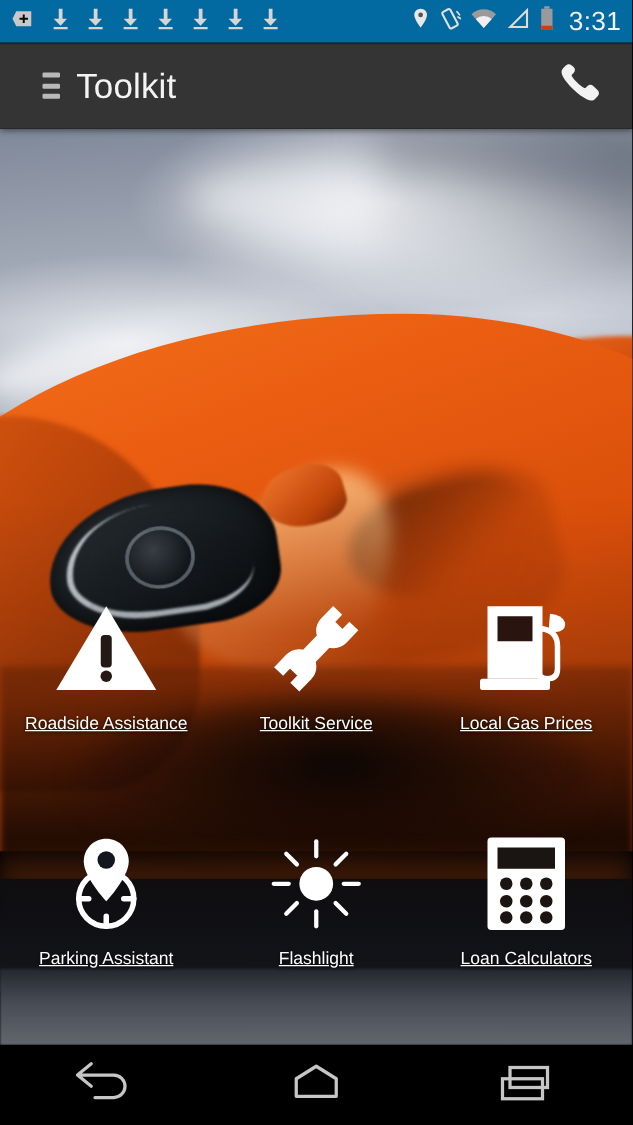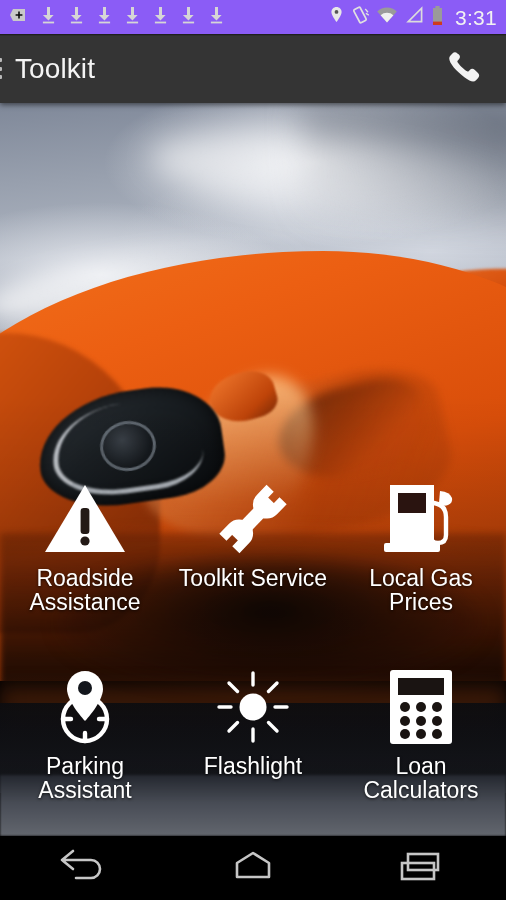--- a/index.html
+++ b/index.html
@@ -4,35 +4,36 @@
 <style>
   * { margin:0; padding:0; box-sizing:border-box; }
   html,body { width:506px; height:900px; background:#000; overflow:hidden; }
   body { font-family:"Liberation Sans", sans-serif; -webkit-font-smoothing:antialiased; }
 
   #screen { position:relative; width:506px; height:900px; background:#000; overflow:hidden; }
 
   
   #statusbar {
     position:absolute; left:0; top:0; width:506px; height:34px;
-    background:#8b5cf6; display:flex; align-items:center; z-index:40;
+    background:#0369a1; display:flex; align-items:center; z-index:40;
   }
   #status-left { display:flex; align-items:center; padding-left:9px; gap:11px; flex:1; }
   #status-right { display:flex; align-items:center; gap:7px; padding-right:9px; }
   .sicon { display:block; }
   .clock { color:#f2f2f2; font-size:21px; letter-spacing:.3px; margin-left:4px;
            font-family:"Liberation Sans", sans-serif; line-height:1; }
   .statusbar-shadow { position:absolute; left:0; top:34px; width:506px; height:2px;
            background:linear-gradient(to bottom, rgba(0,0,0,.55), rgba(0,0,0,0)); z-index:39;}
 
   
   #actionbar {
     position:absolute; left:0; top:34px; width:506px; height:69px;
     background:#343434; display:flex; align-items:center; z-index:30;
     box-shadow:0 2px 5px rgba(0,0,0,.5);
+    padding-left:46px;
   }
   #drawer-btn { width:14px; height:69px; display:flex; align-items:center;
                 justify-content:flex-start; margin-left:-12px; }
   .hamburger { width:26px; height:21px; display:flex; flex-direction:column;
                justify-content:space-between; }
   .hamburger span { display:block; height:4px; width:100%; background:#b9b9b9; border-radius:1px; }
   #app-title { color:#f4f4f4; font-size:28px; font-weight:400; margin-left:13px;
                letter-spacing:.1px; }
   #call-btn { margin-left:auto; margin-right:18px; width:46px; height:46px;
               display:flex; align-items:center; justify-content:center; }
@@ -164,22 +165,22 @@
 
   
   .scrim { position:absolute; left:0; top:0; width:506px; height:733px;
            background:linear-gradient(to bottom, rgba(0,0,0,0) 40%, rgba(0,0,0,.12) 60%, rgba(0,0,0,.18) 100%); }
 
   
   #grid { position:absolute; left:0; top:0; width:506px; height:733px; z-index:10; }
   .tile { position:absolute; width:168px; display:flex; flex-direction:column;
           align-items:center; justify-content:flex-start; }
   .tile .icon { height:82px; display:flex; align-items:center; justify-content:center; }
-  .tile .label { margin-top:6px; color:#fff; font-size:23px; line-height:24px;
-                 text-align:center; text-shadow:0 1px 3px rgba(0,0,0,.75); width:168px; }
+  .tile .label { margin-top:6px; color:#fff; font-size:14px; line-height:24px;
+                 text-align:center; text-shadow:0 1px 3px rgba(0,0,0,.75); width:168px;text-decoration:underline; }
   .r1 { top:375px; }
   .r2 { top:563px; }
   .c1 { left:1px; } .c2 { left:169px; } .c3 { left:337px; }
 
   
   #navbar { position:absolute; left:0; top:836px; width:506px; height:64px;
             background:#000; display:flex; align-items:center; z-index:40; }
   .navbtn { flex:1; height:64px; display:flex; align-items:center; justify-content:center; }
 </style>
 </head>

